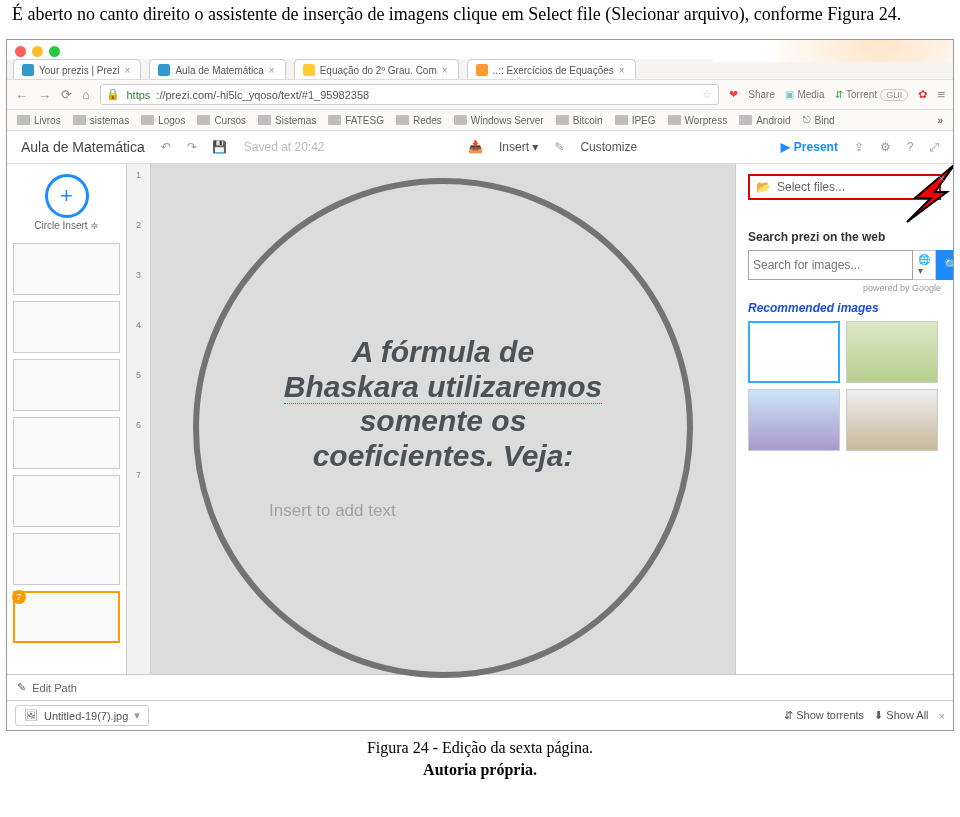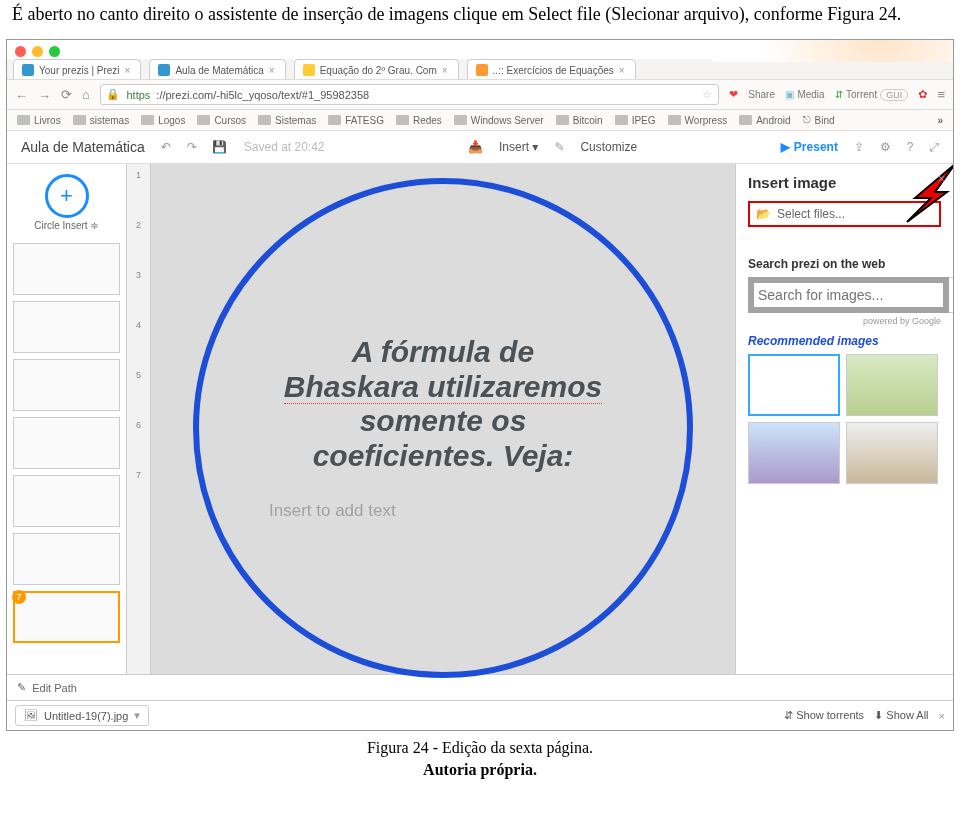--- a/index.html
+++ b/index.html
@@ -41,33 +41,33 @@
   .ribbon { width:120px; background:#fff; border-right:1px solid #ccc; display:flex; flex-direction:column; align-items:center; padding:6px 0; }
   .circle-frame { width:44px;height:44px;border:3px solid #1a8cff;border-radius:50%;display:flex;align-items:center;justify-content:center;color:#1a8cff;font-size:22px;margin:4px 0 2px;}
   .ribbon-label{font-size:10px;color:#666;margin-bottom:6px;}
   .path-col { width:24px; background:#f2f2f2; border-right:1px solid #ccc; display:flex; flex-direction:column; align-items:center; padding-top:6px; gap:40px; font-size:9px; color:#888; position:relative;}
   .path-badge{position:absolute;left:100%;top:150px;width:18px;height:18px;border-radius:50%;background:#777;color:#fff;display:flex;align-items:center;justify-content:center;font-size:10px;margin-left:4px;}
   .thumbs { width:86px; background:#fff; border-right:1px solid #ccc; overflow:hidden; display:flex; flex-direction:column; gap:6px; padding:6px; }
   .thumb { height:52px; border:1px solid #ccc; background:#fafafa; position:relative;}
   .thumb.active{border:2px solid #f90;}
   .thumb-num{position:absolute;left:-3px;top:-3px;width:14px;height:14px;border-radius:50%;background:#f90;color:#fff;font-size:9px;display:flex;align-items:center;justify-content:center;}
   .canvas { flex:1; position:relative; background:#dcdcdc; display:flex; align-items:flex-start; justify-content:center; }
-  .big-circle{ width:500px;height:500px;border:6px solid #1d4ed8; border-radius:50%; margin-top:14px; display:flex; flex-direction:column; align-items:center; justify-content:center; padding:60px 70px; }
+  .big-circle{ width:500px;height:500px;border:6px solid #737373; border-radius:50%; margin-top:14px; display:flex; flex-direction:column; align-items:center; justify-content:center; padding:60px 70px; }
   .big-circle .hl{ font-size:30px; font-weight:bold; font-style:italic; color:#4b5257; text-align:center; line-height:1.15; font-family: 'Segoe UI', Arial;}
   .underline-red{ border-bottom:1px dotted #e33; }
   .placeholder-text{ align-self:flex-start; margin-top:28px; font-size:17px; color:#9ea3a6; font-family:'Segoe UI',Arial;}
   
   .rpanel{ width:218px; background:#fff; border-left:1px solid #ccc; padding:10px 12px; position:relative; font-size:11px; color:#555; }
   .rpanel h3{ font-size:15px; font-weight:bold; color:#333; margin-bottom:10px; font-family:'Segoe UI',Arial;}
   .close-x{position:absolute; right:8px; top:8px; color:#999; font-size:12px; cursor:pointer;}
   .select-files{ border:2px solid #d00; padding:4px 6px; display:flex; align-items:center; gap:6px; color:#666; font-size:12px; margin-bottom:30px; background:#fff;}
   .arrow{ position:absolute; right:-4px; top:-2px; }
   .sub{font-weight:bold; color:#333; margin:6px 0; font-size:12px;}
   .search-row{display:flex; gap:0; margin-bottom:3px;}
-  .search-row input{flex:1;border:6px solid #a3a3a3;padding:4px;font-size:14px;color:#999;}
+  .search-row input{flex:1;border:1px solid #a3a3a3;padding:4px;font-size:12px;color:#999;}
   .glb{border:1px solid #ccc;border-left:none;padding:3px 5px;font-size:10px;color:#666;display:flex;align-items:center;gap:2px;}
   .sbtn{background:#1a8cff;color:#fff;border:none;padding:0 8px;font-size:12px;}
   .powered{font-size:9px;color:#999;text-align:right;margin-bottom:8px;}
   .rec-grid{display:flex;flex-wrap:wrap;gap:6px;}
   .rec{width:92px;height:62px;background:linear-gradient(#d9e9c5,#b7cf8f);border:1px solid #ccc;}
   .rec.sel{border:2px solid #3af;background:#fff;}
   .rec.sky{background:linear-gradient(#cbe4f9,#a9c);}
   .rec.climb{background:linear-gradient(#eee,#c9b89a);}
   
   .edit-path{height:26px;border-top:1px solid #ccc;background:#fff;display:flex;align-items:center;padding:0 10px;font-size:11px;color:#666;gap:6px;}
@@ -255,21 +255,20 @@
         </div>
         <div class="placeholder-text">Insert to add text</div>
       </div>
     </div>
 
     <div class="rpanel">
       <svg class="arrow" width="70" height="70">
         <polygon points="68,2 28,36 44,36 20,60 60,30 48,30" fill="#e00" stroke="#000" stroke-width="2"></polygon>
       </svg>
       <span class="close-x">×</span>
-      <h3>Insert image</h3>
       <div class="select-files">
         <span>📂</span>
         <span>Select files...</span>
       </div>
       <div class="sub">Search prezi on the web</div>
       <div class="search-row">
         <input placeholder="Search for images..." style="">
         <span class="glb">🌐 ▾</span>
         <button class="sbtn">🔍</button>
       </div>

